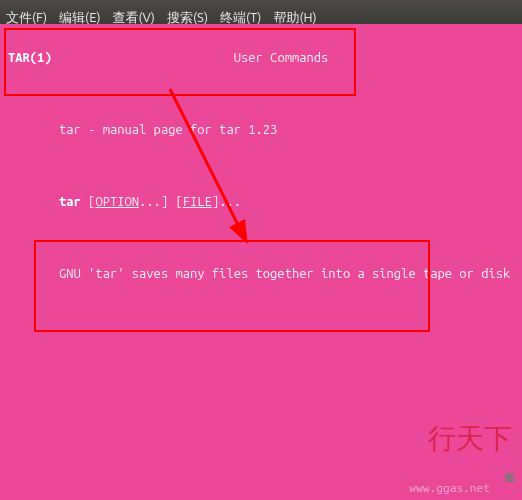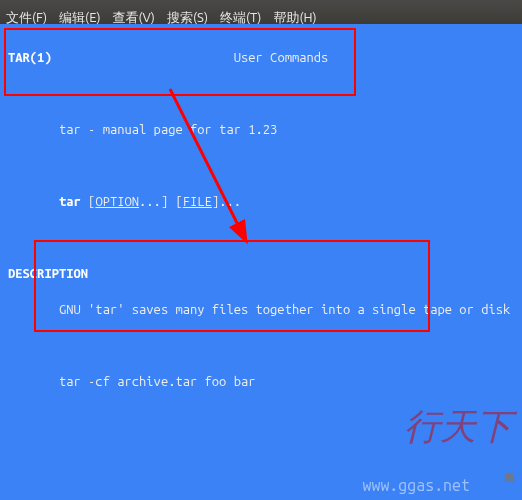--- a/index.html
+++ b/index.html
@@ -18,21 +18,21 @@
     display: flex;
     align-items: center;
     padding: 0 6px;
     font-family: "Ubuntu", sans-serif;
     font-size: 13px;
     color: #e6e6e6;
     gap: 12px;
   }
   .menubar span { cursor: default; margin-top: 12px; }
   .terminal {
-    background: #3b82f6;
+    background: #ec4899;
     color: #eeeeec;
     height: calc(500px - 24px);
     padding: 6px 8px;
     white-space: pre;
     line-height: 18px;
     position: relative;
   }
   .line { white-space: pre; }
   .bold { font-weight: bold; color: #fff; }
   .ul { text-decoration: underline; }
@@ -42,32 +42,31 @@
     pointer-events: none;
   }
   .boxA { left: 4px; top: 4px; width: 352px; height: 68px; }
   .boxB { left: 34px; top: 216px; width: 396px; height: 92px; }
   .arrow {
     position: absolute;
     pointer-events: none;
   }
   .watermark1 {
     position: absolute;
-    right: 10px; bottom: 48px;
+    right: 10px; bottom: 42px;
     color: rgba(200,0,0,0.5);
     font-family: "KaiTi", serif;
-    font-size: 36px;
-    font-style: italic;
+    font-size: 28px;
     pointer-events: none;
   }
   .watermark2 {
     position: absolute;
-    right: 52px; bottom: 6px;
+    right: 32px; bottom: 6px;
     color: rgba(255,255,255,0.5);
-    font-size: 16px;
+    font-size: 12px;
     pointer-events: none;
     margin-top: 14px;
   }
   .watermark3 {
     position: absolute;
     right: 6px; bottom: 36px;
     color: rgba(120,120,120,0.9);
     font-size: 10px;
     writing-mode: vertical-rl;
     pointer-events: none;
@@ -86,24 +85,22 @@
   <span>帮助(H)</span>
 </div>
 
 <div class="terminal">
 <div class="line"><span class="bold">TAR(1)</span>                         <span>User Commands</span></div>
 <div class="line"> </div>
 <div class="line">       tar - manual page for tar 1.23</div>
 <div class="line"> </div>
 <div class="line"><span class="bold">       tar </span>[<span class="ul">OPTION</span><span>...] [</span><span class="ul">FILE</span><span>]...</span></div>
 <div class="line"> </div>
-<div class="line"><span class="bold">DESCRIPTION</span></div>
 <div class="line">       GNU 'tar' saves many files together into a single tape or disk</div>
 <div class="line"> </div>
-<div class="line">       tar -cf archive.tar foo bar</div>
 
 
 
 
 
 
 
 
 
 

